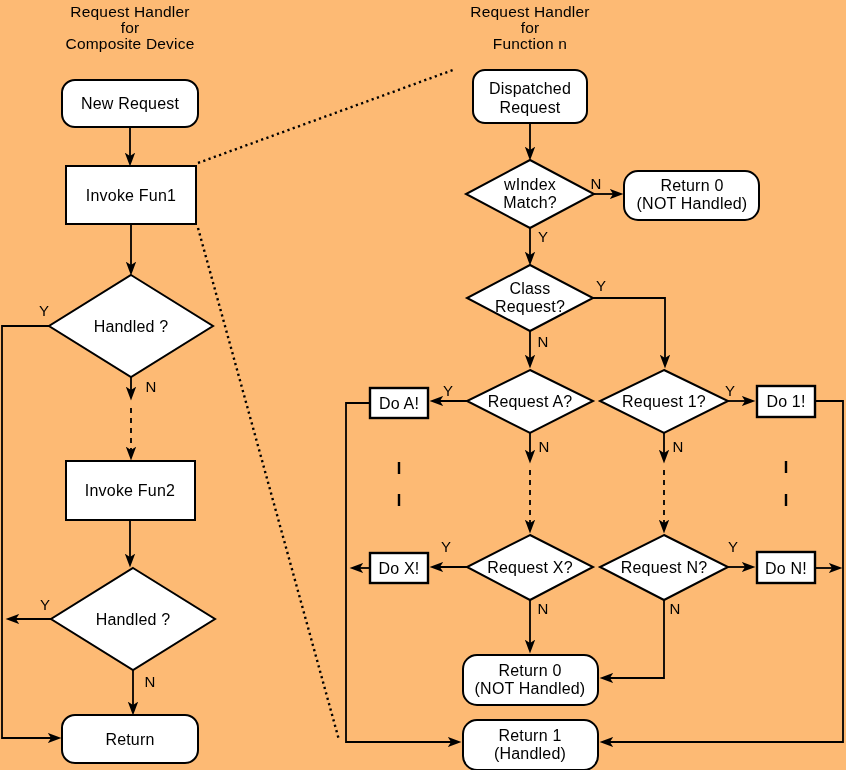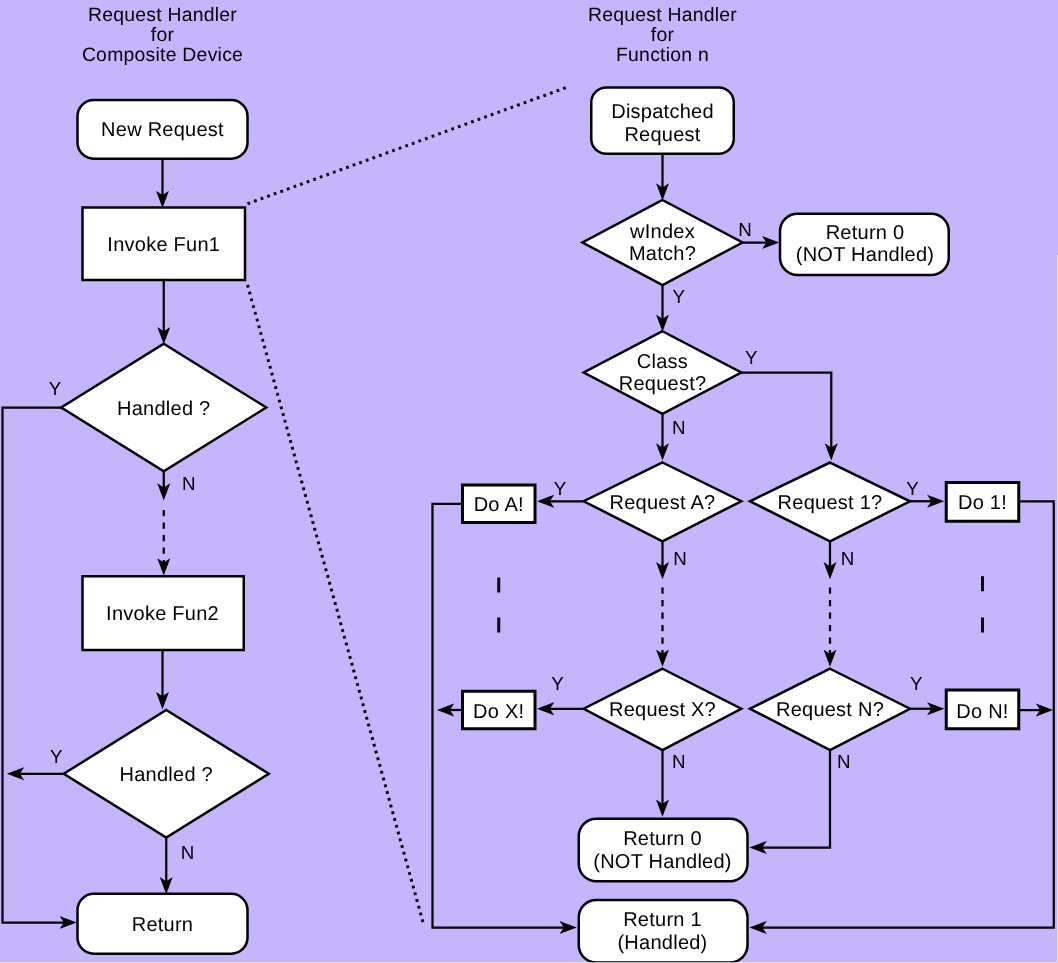--- a/index.html
+++ b/index.html
@@ -1,16 +1,16 @@
 <!DOCTYPE html>
 <html><head>
 <meta charset="utf-8">
 <style>
   html,body{margin:0;padding:0;background:#ffffff;}
-  .stage{width:846px;height:770px;position:relative;background:#c4b5fd;overflow:hidden;}
+  .stage{width:846px;height:770px;position:relative;background:#fdba74;overflow:hidden;}
   svg{display:block;}
   .shape{fill:#ffffff;stroke:#000000;stroke-width:2;}
   .shape-bold{fill:#ffffff;stroke:#000000;stroke-width:2.4;}
   .conn{fill:none;stroke:#000000;stroke-width:1.8;}
   .conn-dash{fill:none;stroke:#000000;stroke-width:1.8;stroke-dasharray:5 5;}
   .zoomline{fill:none;stroke:#000000;stroke-width:2.4;stroke-dasharray:2.2 3.4;}
   .ellipsis{fill:none;stroke:#000000;stroke-width:2.4;}
   text{fill:#000000;font-family:"Liberation Sans","DejaVu Sans",sans-serif;}
   .node-text{font-size:16px;text-anchor:middle;letter-spacing:0.2px;}
   .title-text{font-size:15.5px;text-anchor:middle;letter-spacing:0.2px;}

